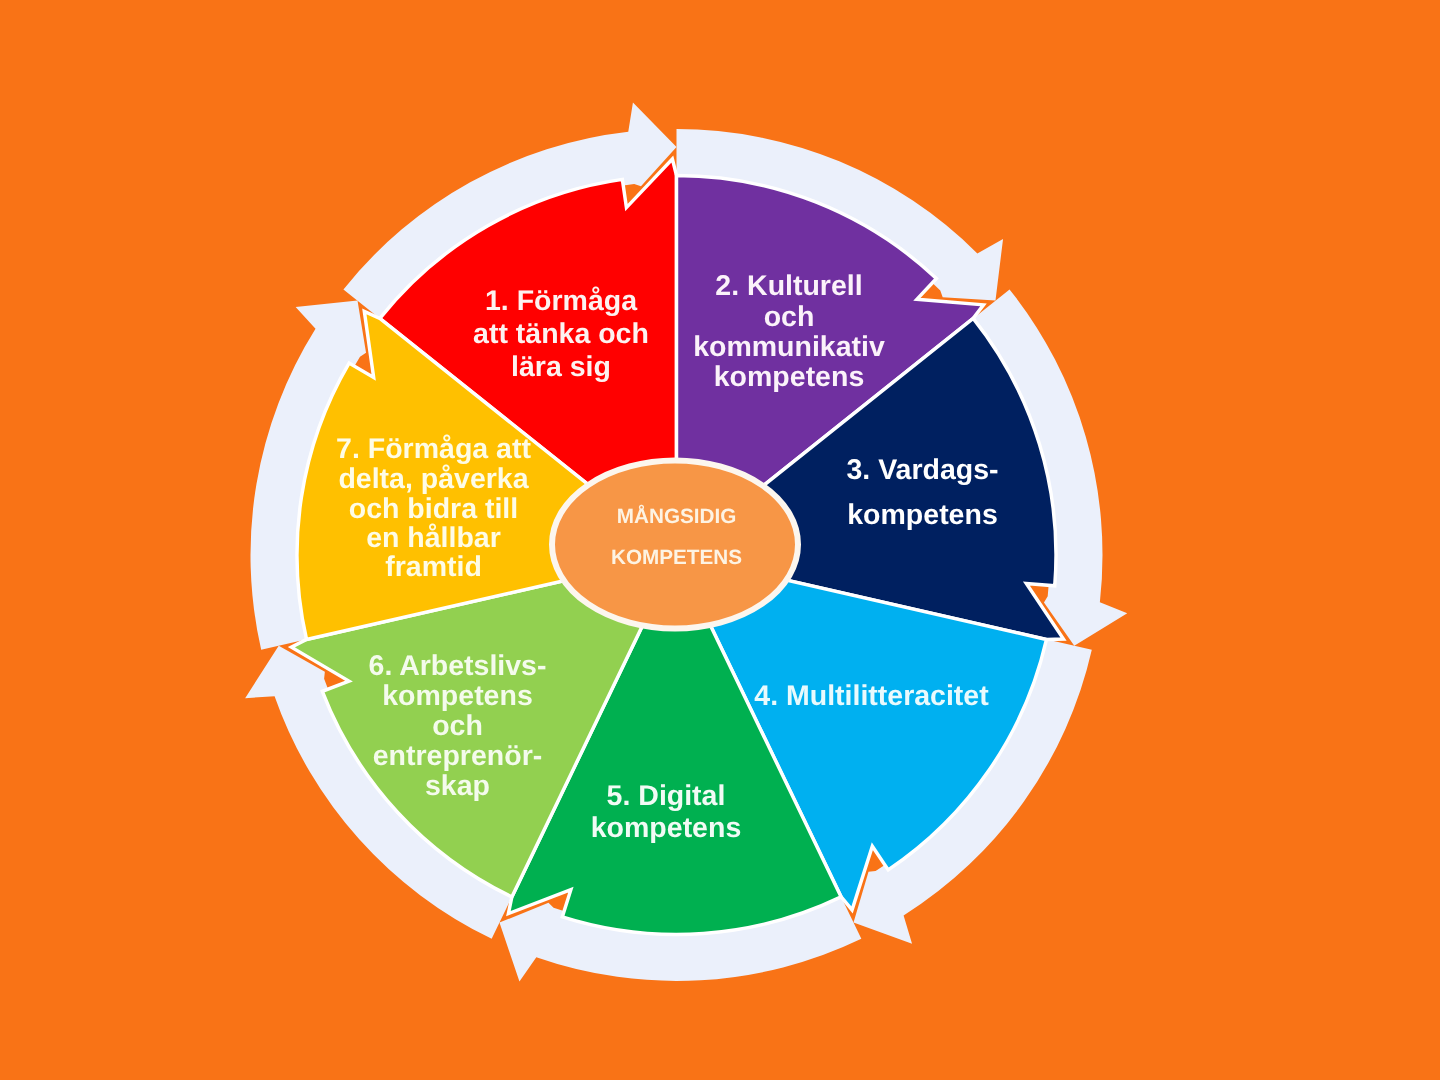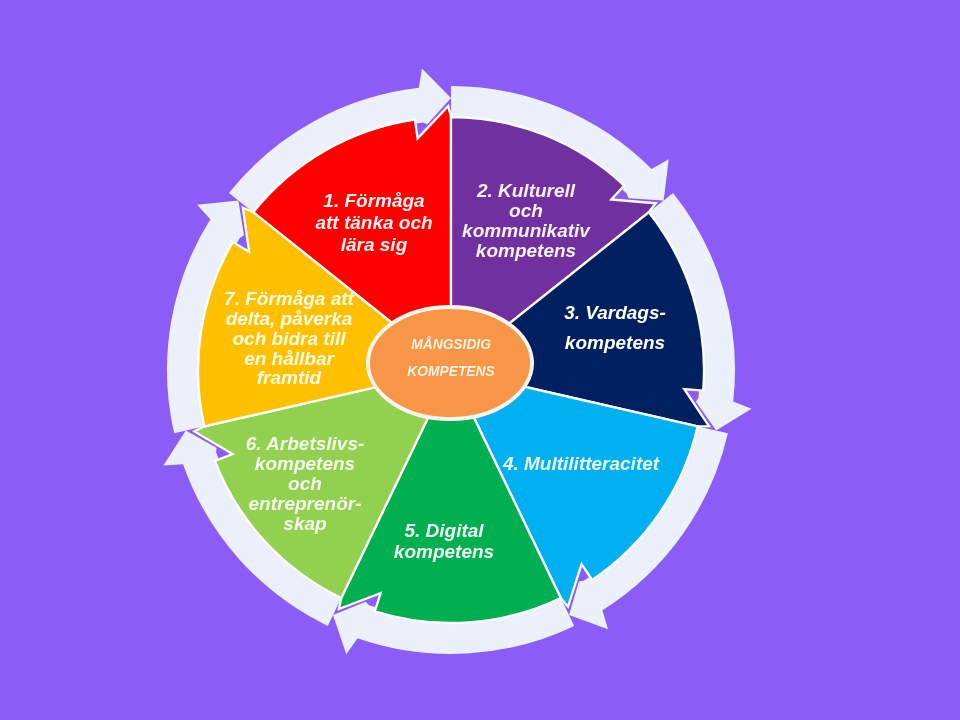--- a/index.html
+++ b/index.html
@@ -1,18 +1,18 @@
 <!DOCTYPE html>
 <html><head>
 <meta charset="utf-8">
 <title>Mångsidig kompetens</title>
 <style>
   html,body{margin:0;padding:0;background:#ffffff;}
   body{width:960px;height:720px;overflow:hidden;font-family:"Liberation Sans",sans-serif;}
-  #stage{position:relative;width:960px;height:720px;background:#8b5cf6;font-style:italic;}
+  #stage{position:relative;width:960px;height:720px;background:#f97316;}
   svg{display:block;}
   .ring-arrow{stroke:none;}
   .sector{stroke-width:2.3;stroke-linejoin:miter;}
   .seg-label{font-family:"Liberation Sans",sans-serif;font-weight:bold;text-anchor:middle;}
   .center-label{font-family:"Liberation Sans",sans-serif;font-weight:bold;text-anchor:middle;}
 </style>
 </head>
 <body>
 
 <div id="stage">

